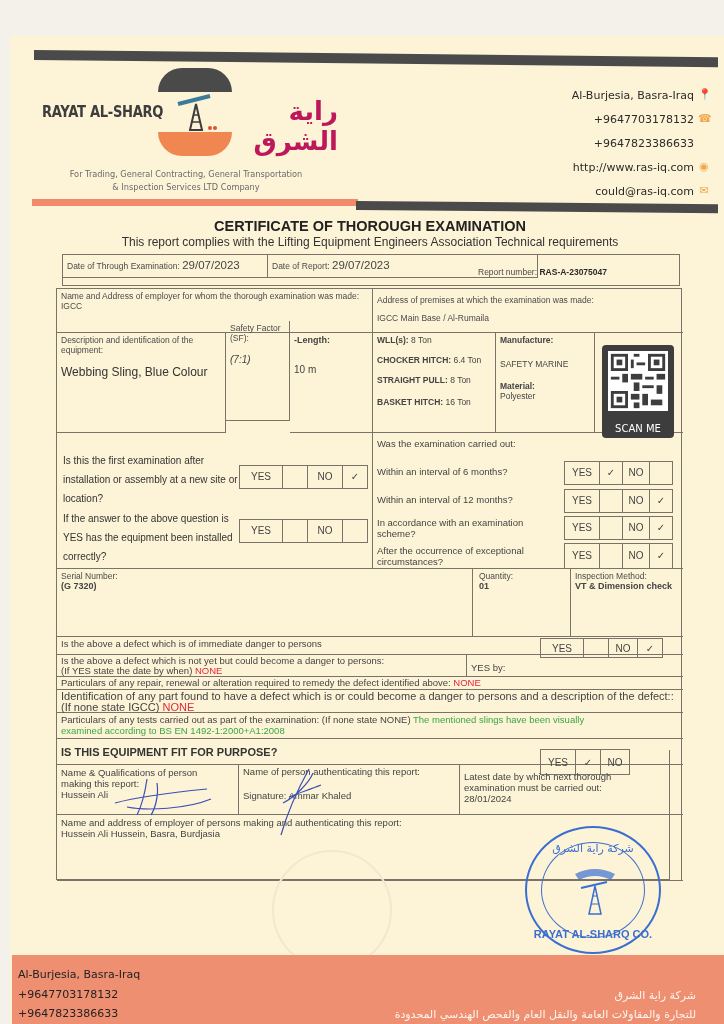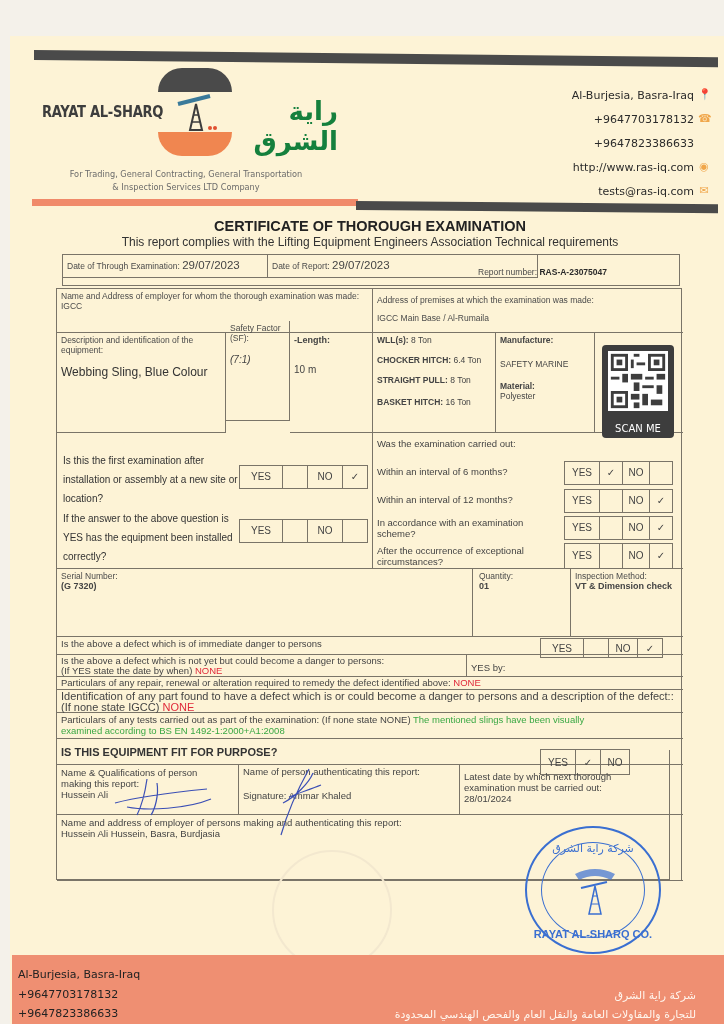--- a/index.html
+++ b/index.html
@@ -4,21 +4,21 @@
 <style>
   * { box-sizing: border-box; margin: 0; padding: 0; }
   html, body { width: 724px; height: 1024px; background: #f4f1ea; overflow: hidden; }
   body { font-family: "Liberation Sans", sans-serif; color: #2a2a2a; position: relative; }
   .paper { position: absolute; left: 10px; top: 36px; width: 714px; height: 988px; background: #fdf3d6; }
 
   
   .bar-top { position: absolute; left: 34px; top: 50px; width: 684px; height: 10px; background: #4a4a4a; transform: skewY(0.6deg); transform-origin: left; }
   .logo { position: absolute; left: 38px; top: 66px; width: 300px; height: 96px; }
   .logo-en { position: absolute; left: 4px; top: 36px; font-family: "DejaVu Sans", sans-serif; font-size: 16px; font-weight: bold; letter-spacing: -0.4px; color: #3d3d3d; transform: scaleX(0.82); transform-origin: left; }
-  .logo-ar { position: absolute; left: 186px; top: 30px; font-family: "DejaVu Sans", sans-serif; font-size: 26px; font-weight: bold; color: #15803d; direction: rtl; }
+  .logo-ar { position: absolute; left: 186px; top: 30px; font-family: "DejaVu Sans", sans-serif; font-size: 26px; font-weight: bold; color: #be185d; direction: rtl; }
   .gear-top { position: absolute; left: 120px; top: 2px; width: 74px; height: 24px; background: #4a4a4a; border-radius: 40px 40px 0 0; }
   .gear-bot { position: absolute; left: 120px; top: 66px; width: 74px; height: 24px; background: #f08650; border-radius: 0 0 40px 40px; }
   .pump { position: absolute; left: 132px; top: 24px; width: 50px; height: 44px; }
   .tagline { position: absolute; left: 36px; top: 168px; width: 300px; text-align: center; font-family: "DejaVu Sans", sans-serif; font-size: 8.2px; line-height: 13px; color: #6b6b6b; }
   .bar-bottom-o { position: absolute; left: 32px; top: 199px; width: 326px; height: 7px; background: #f08a6a; }
   .bar-bottom-g { position: absolute; left: 356px; top: 201px; width: 362px; height: 9px; background: #4a4a4a; transform: skewY(0.5deg); transform-origin: left; }
 
   .contact { position: absolute; right: 14px; top: 83px; text-align: right; font-family: "DejaVu Sans", sans-serif; font-size: 11px; color: #2a2a2a; }
   .contact .row { height: 24px; display: flex; justify-content: flex-end; align-items: center; gap: 4px; }
   .ic { width: 12px; height: 12px; display: inline-block; color: #f0a64a; font-size: 11px; line-height: 12px; text-align: center; }
@@ -94,21 +94,21 @@
     </div>
   <div class="row">
       <span>+9647823386633</span>
       <span class="ic blank"></span>
     </div>
   <div class="row">
       <span>http://www.ras-iq.com</span>
       <span class="ic">◉</span>
     </div>
   <div class="row">
-      <span>tests@ras-iq.com</span>
+      <span>could@ras-iq.com</span>
       <span class="ic">✉</span>
     </div>
 </div>
 
 <div class="title">CERTIFICATE OF THOROUGH EXAMINATION</div>
 <div class="subtitle">This report complies with the Lifting Equipment Engineers Association Technical requirements</div>
 
 <div class="box" style="left:62px; top:254px; width:618px; height:32px;">
   <div class="cell" style="left:0; top:0; width:205px; height:23px; padding-top:5px;">
     <span class="lbl">Date of Through Examination:</span>

